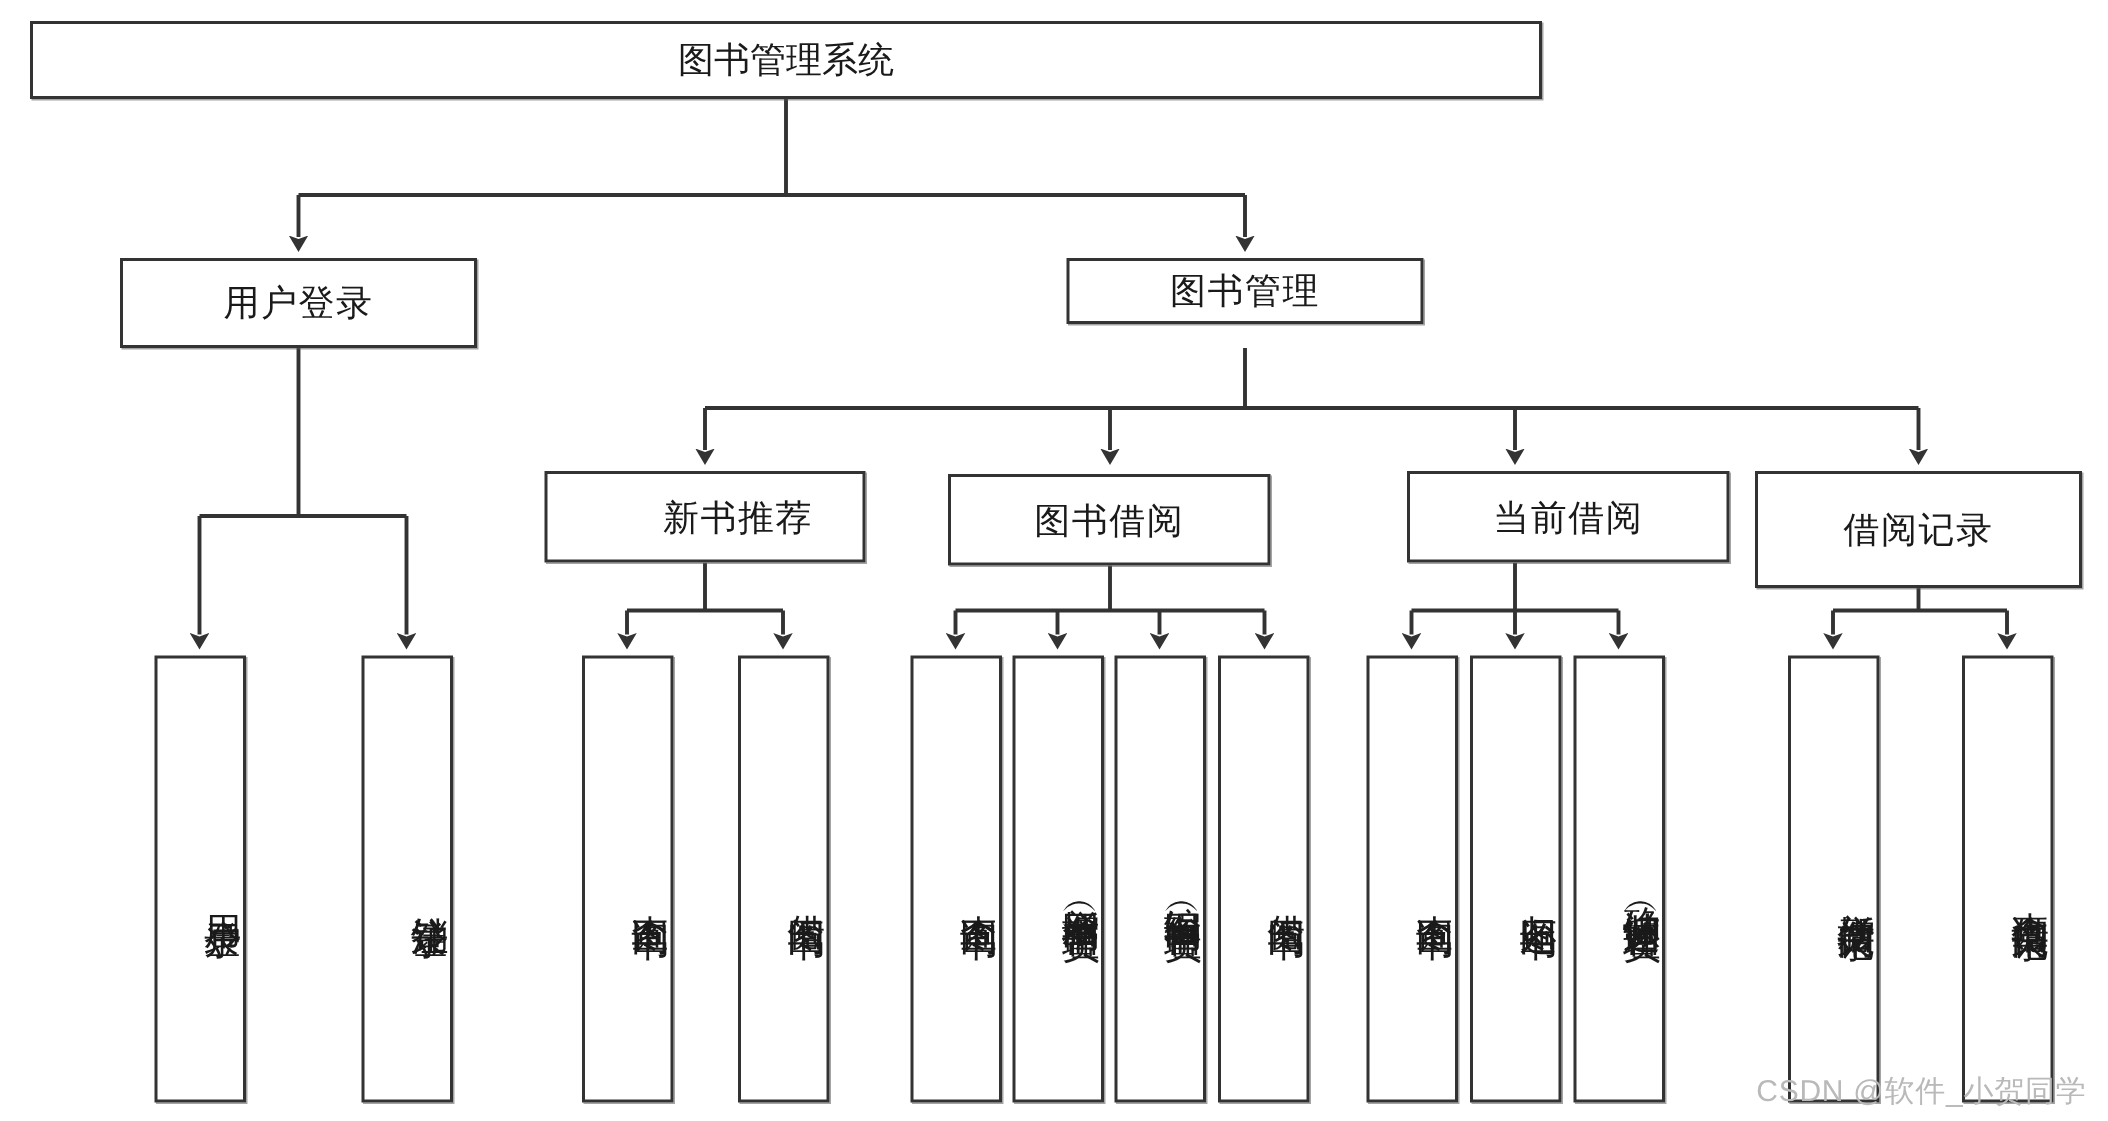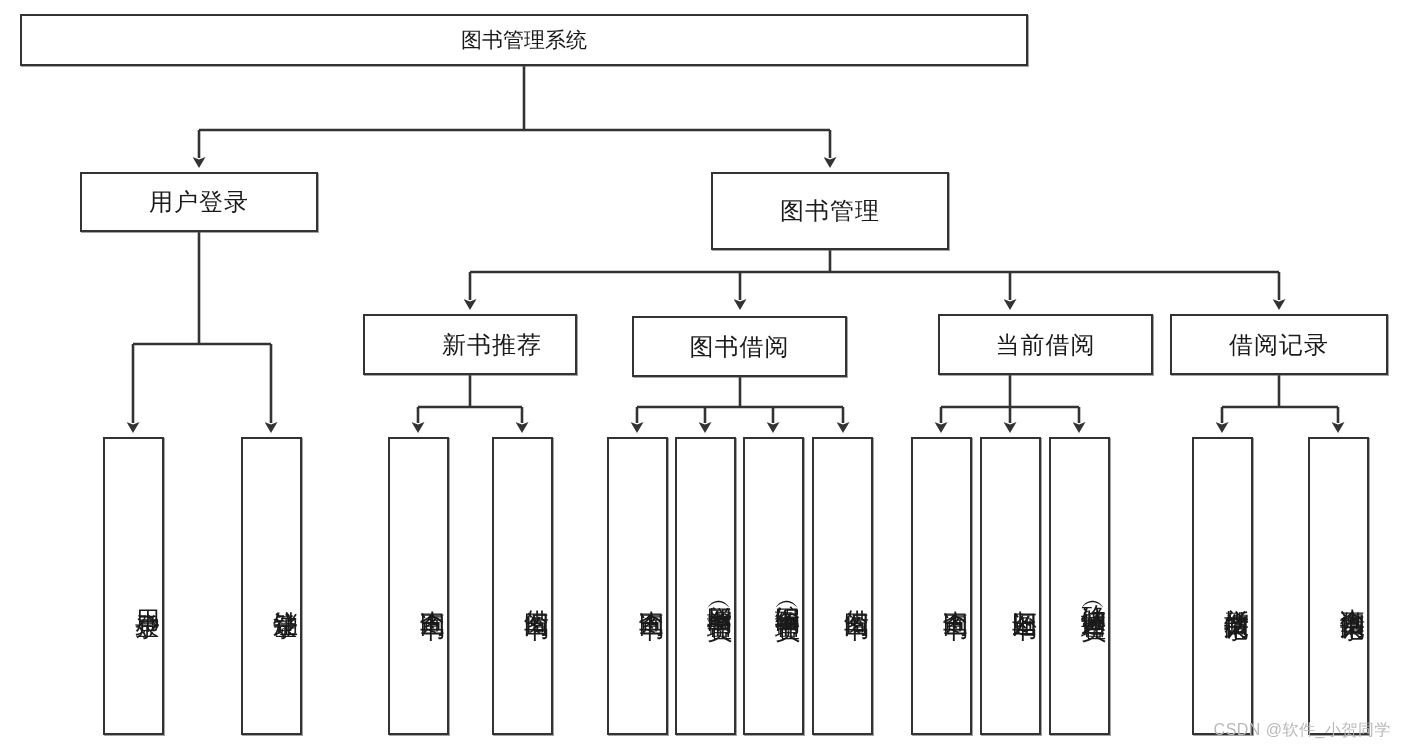--- a/index.html
+++ b/index.html
@@ -16,42 +16,42 @@
     box-sizing:border-box;
     background:#ffffff;
     border:2px solid #333333;
     display:flex;
     align-items:center;
     justify-content:center;
     color:#1a1a1a;
     box-shadow:1px 1px 0 rgba(90,90,90,.55);
   }
   .node.h{ font-size:24px; letter-spacing:1px; }
-  .node.root{ font-size:21px; }
+  .node.root{ font-size:24px; }
   .node.leaf{
     font-size:25px;
     writing-mode:vertical-rl;
     text-orientation:upright;
     align-items:flex-start;
     justify-content:center;
     padding-top:16px;
     line-height:1.12;
     letter-spacing:2px;
   }
   .node.leaf .txt{
     writing-mode:vertical-rl;
     text-orientation:upright;
     white-space:normal;
     display:block;
   }
   svg.links{position:absolute;left:0;top:0;width:1405px;height:747px;pointer-events:none;}
   .watermark{
     position:absolute;
     right:14px;bottom:6px;
-    font-size:16px;
+    font-size:20px;
     color:#b9b9b9;
     letter-spacing:.5px;
     white-space:nowrap;
   }
 </style>
 </head>
 <body>
 
 <div id="canvas">
 
@@ -105,34 +105,34 @@
     </g>
   </svg>
 
   <div class="node root" style="left:20px;top:14px;width:1008px;height:52px;">
     <span class="txt">图书管理系统</span>
   </div>
 
   <div class="node h" style="left:80px;top:172px;width:238px;height:60px;">
     <span class="txt">用户登录</span>
   </div>
-  <div class="node h" style="left:711px;top:172px;width:238px;height:78px;">
+  <div class="node h" style="left:711px;top:172px;width:238px;height:44px;">
     <span class="txt">图书管理</span>
   </div>
 
   <div class="node h" style="left:363px;top:314px;width:214px;height:61px;padding-left:44px;">
     <span class="txt">新书推荐</span>
   </div>
   <div class="node h" style="left:632px;top:316px;width:215px;height:61px;">
     <span class="txt">图书借阅</span>
   </div>
   <div class="node h" style="left:902px;top:314px;width:215px;height:61px;margin-left:36px;">
     <span class="txt">当前借阅</span>
   </div>
-  <div class="node h" style="left:1170px;top:314px;width:218px;height:61px;">
+  <div class="node h" style="left:1170px;top:314px;width:218px;height:78px;">
     <span class="txt">借阅记录</span>
   </div>
 
   <div class="node leaf" style="left:103px;top:437px;width:61px;height:298px;">
     <span class="txt">用户登录</span>
   </div>
   <div class="node leaf" style="left:241px;top:437px;width:61px;height:298px;">
     <span class="txt">注销登录</span>
   </div>
 

